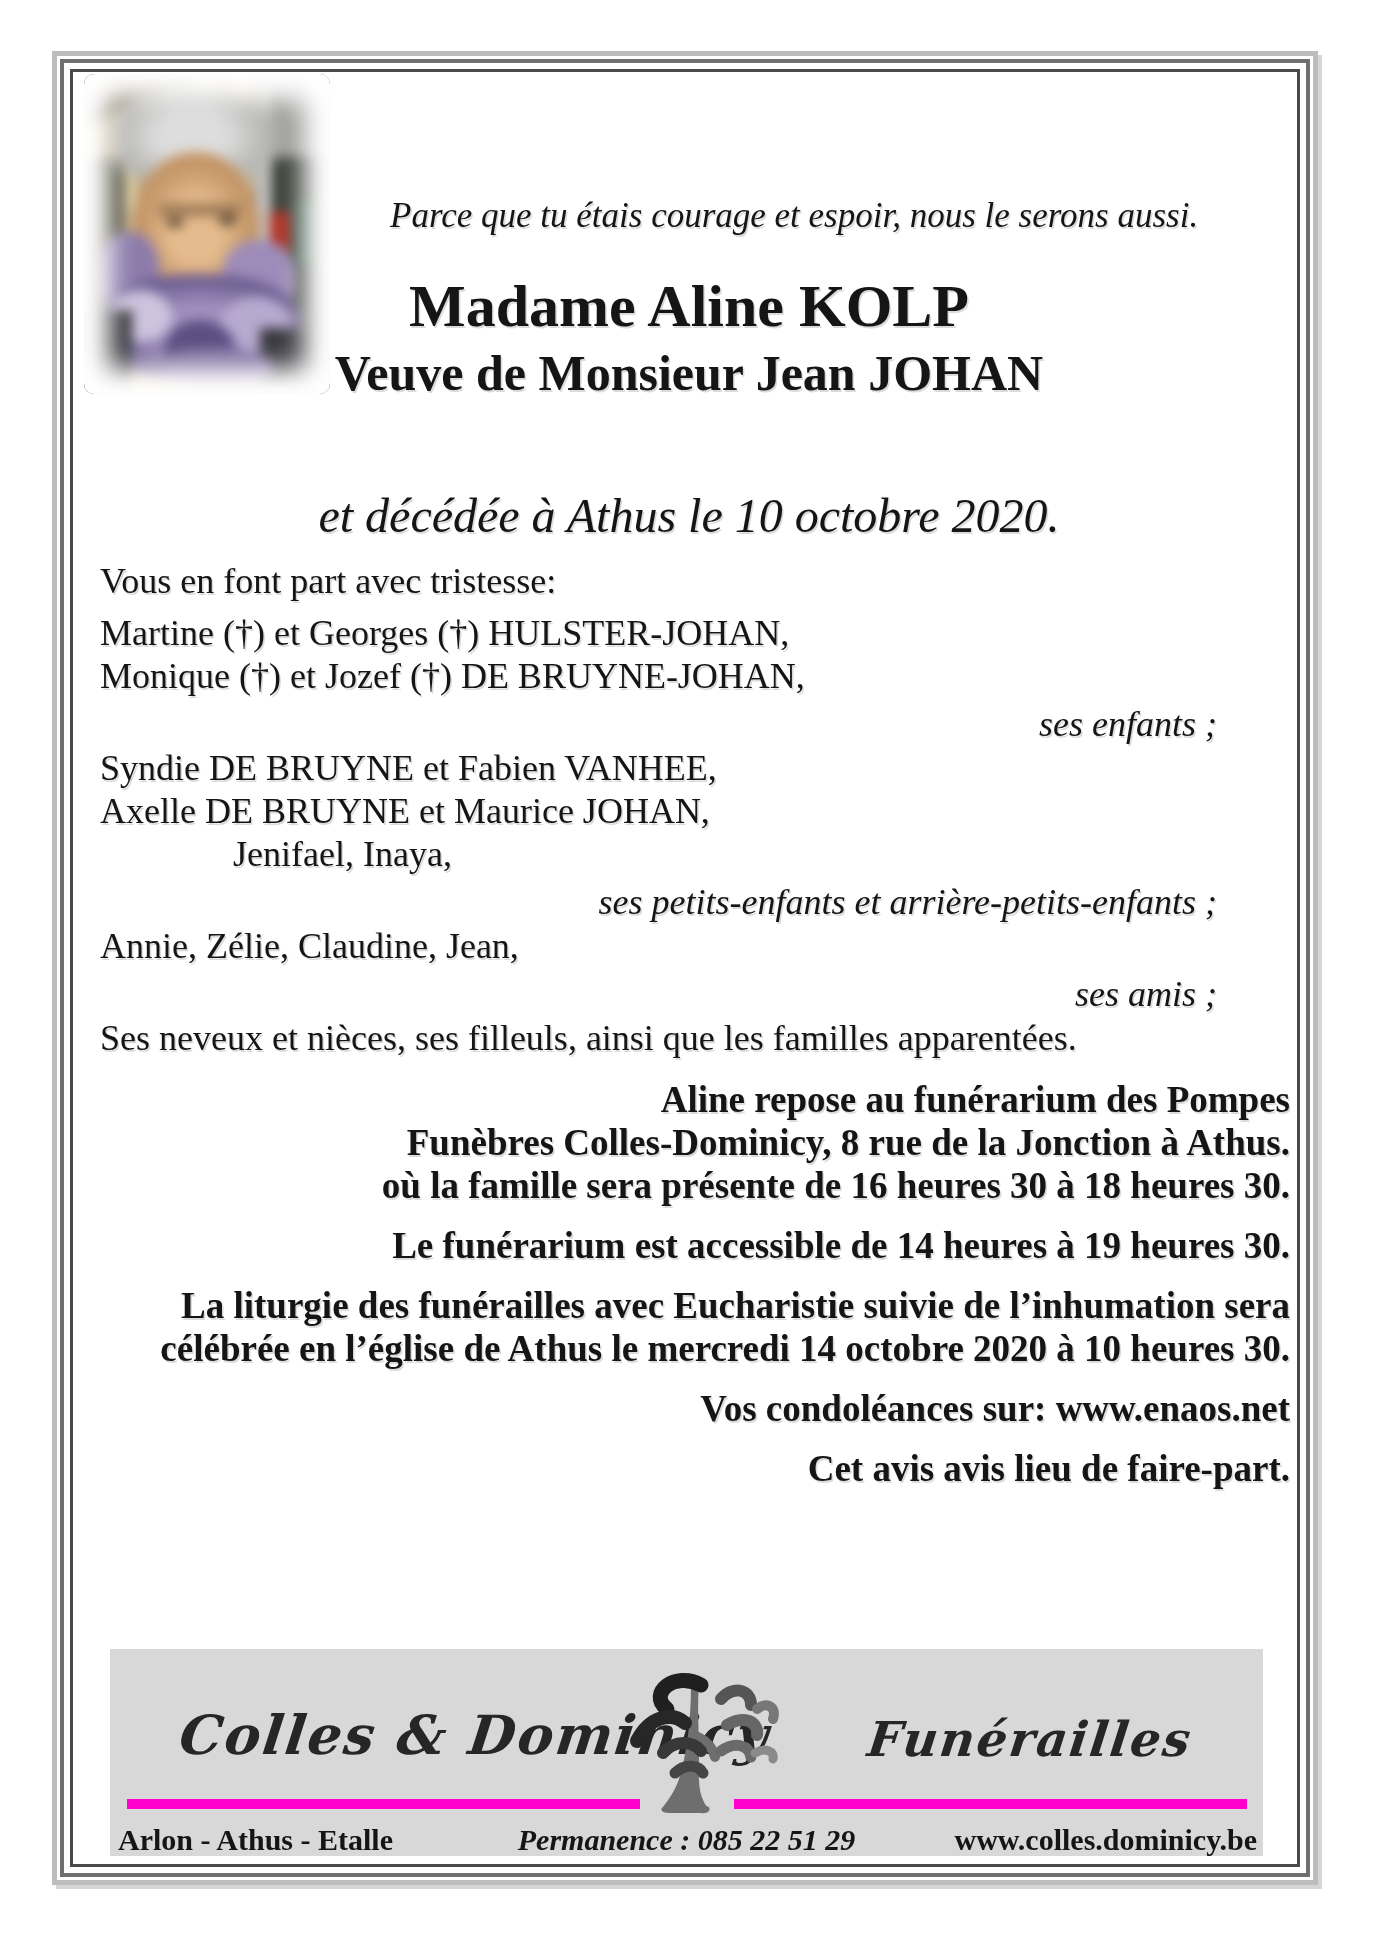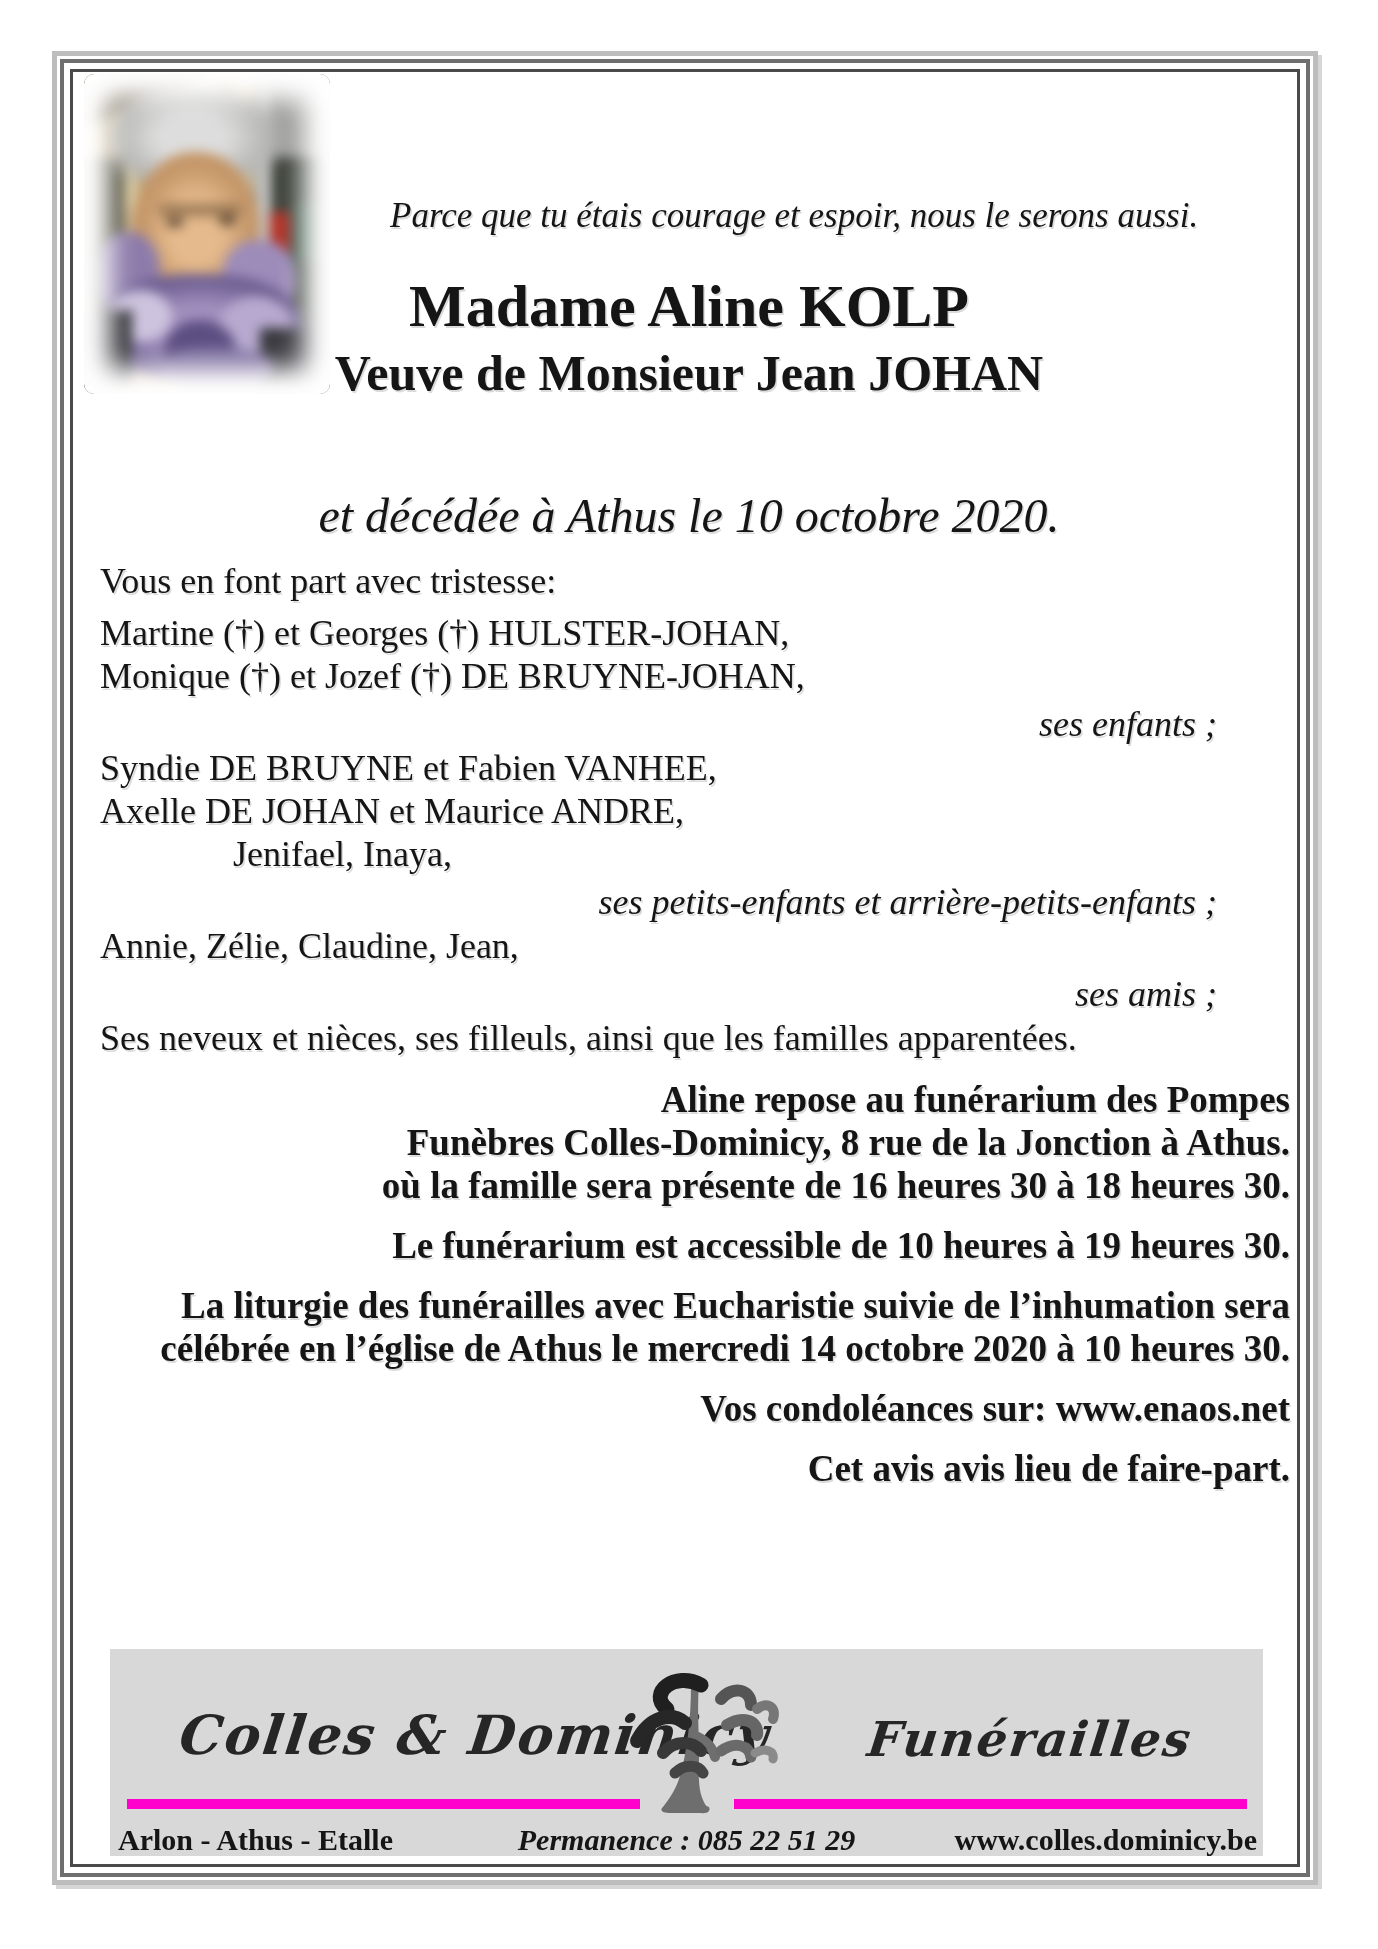--- a/index.html
+++ b/index.html
@@ -91,36 +91,36 @@
   <div class="abs title shadowed">Madame Aline KOLP</div>
   <div class="abs subtitle shadowed">Veuve de Monsieur Jean JOHAN</div>
   <div class="abs death shadowed">et décédée à Athus le 10 octobre 2020.</div>
 
   <div class="abs intro shadowed">Vous en font part avec tristesse:</div>
   <div class="abs family shadowed">
       <div class="fline names">Martine (†) et Georges (†) HULSTER-JOHAN,</div>
       <div class="fline names">Monique (†) et Jozef (†) DE BRUYNE-JOHAN,</div>
       <div class="fline role">ses enfants ;</div>
       <div class="fline names">Syndie DE BRUYNE et Fabien VANHEE,</div>
-      <div class="fline names">Axelle DE JOHAN et Maurice ANDRE,</div>
+      <div class="fline names">Axelle DE BRUYNE et Maurice JOHAN,</div>
       <div class="fline indent">Jenifael, Inaya,</div>
       <div class="fline role">ses petits-enfants et arrière-petits-enfants ;</div>
       <div class="fline names">Annie, Zélie, Claudine, Jean,</div>
       <div class="fline role">ses amis ;</div>
       <div class="fline names">Ses neveux et nièces, ses filleuls, ainsi que les familles apparentées.</div>
     </div>
 
   <div class="abs announcements shadowed">
       <div class="ann">
         <div class="ann-line">Aline repose au funérarium des Pompes</div>
         <div class="ann-line">Funèbres Colles-Dominicy, 8 rue de la Jonction à Athus.</div>
         <div class="ann-line">où la famille sera présente de 16 heures 30 à 18 heures 30.</div>
       </div>
       <div class="ann">
-        <div class="ann-line">Le funérarium est accessible de 10 heures à 19 heures 30.</div>
+        <div class="ann-line">Le funérarium est accessible de 14 heures à 19 heures 30.</div>
       </div>
       <div class="ann">
         <div class="ann-line">La liturgie des funérailles avec Eucharistie suivie de l’inhumation sera</div>
         <div class="ann-line">célébrée en l’église de Athus le mercredi 14 octobre 2020 à 10 heures 30.</div>
       </div>
       <div class="ann">
         <div class="ann-line">Vos condoléances sur: www.enaos.net</div>
       </div>
       <div class="ann">
         <div class="ann-line">Cet avis avis lieu de faire-part.</div>

